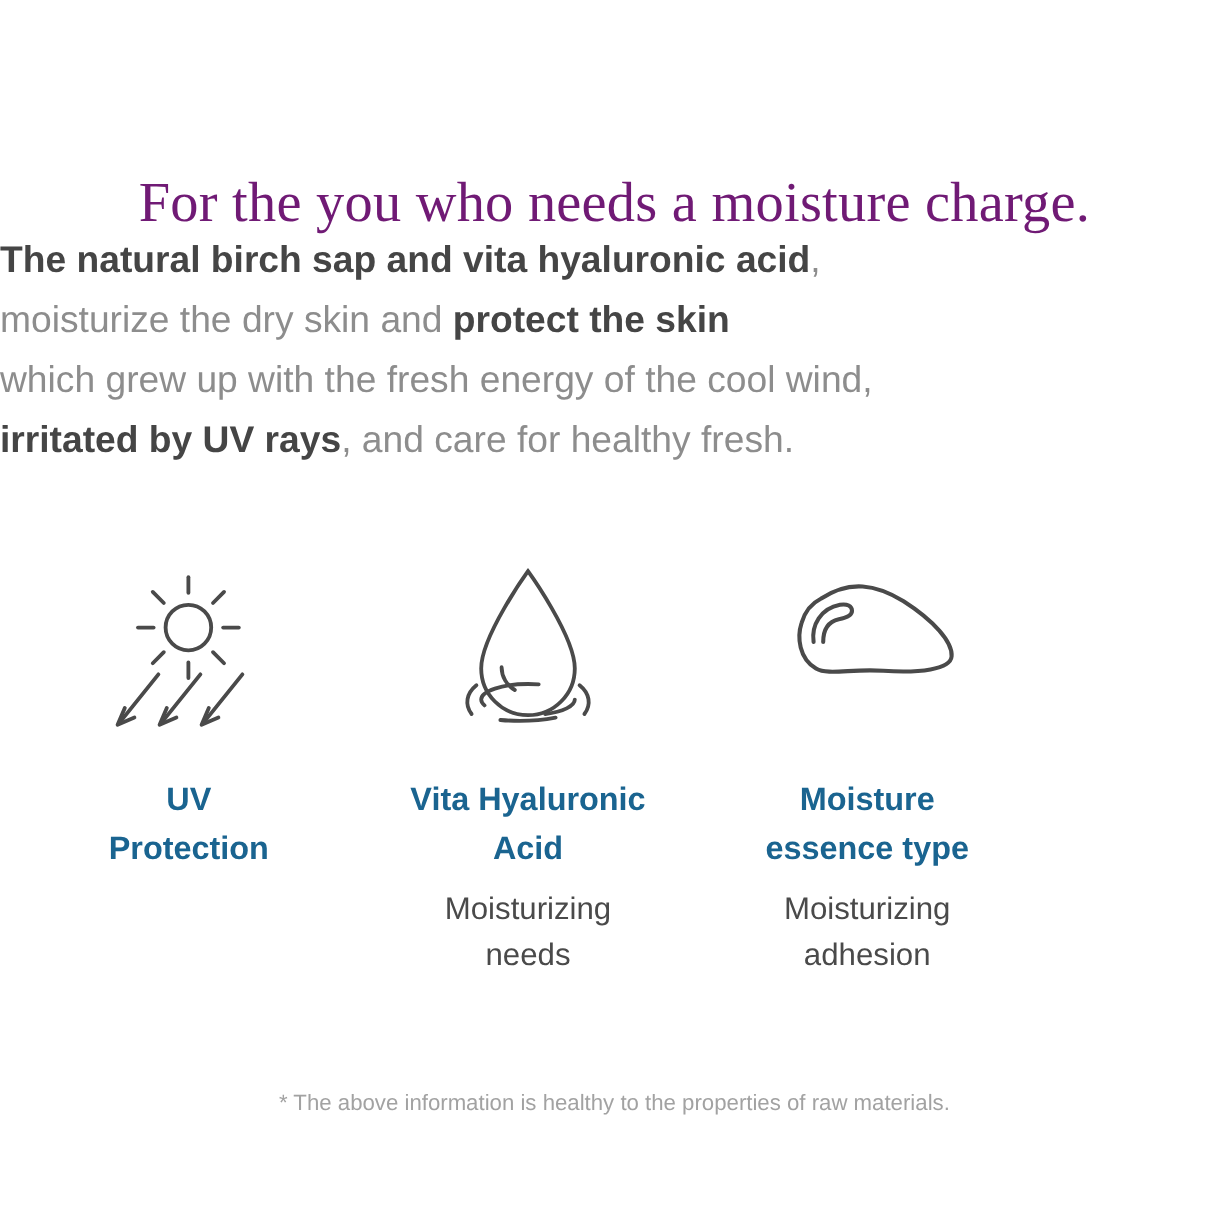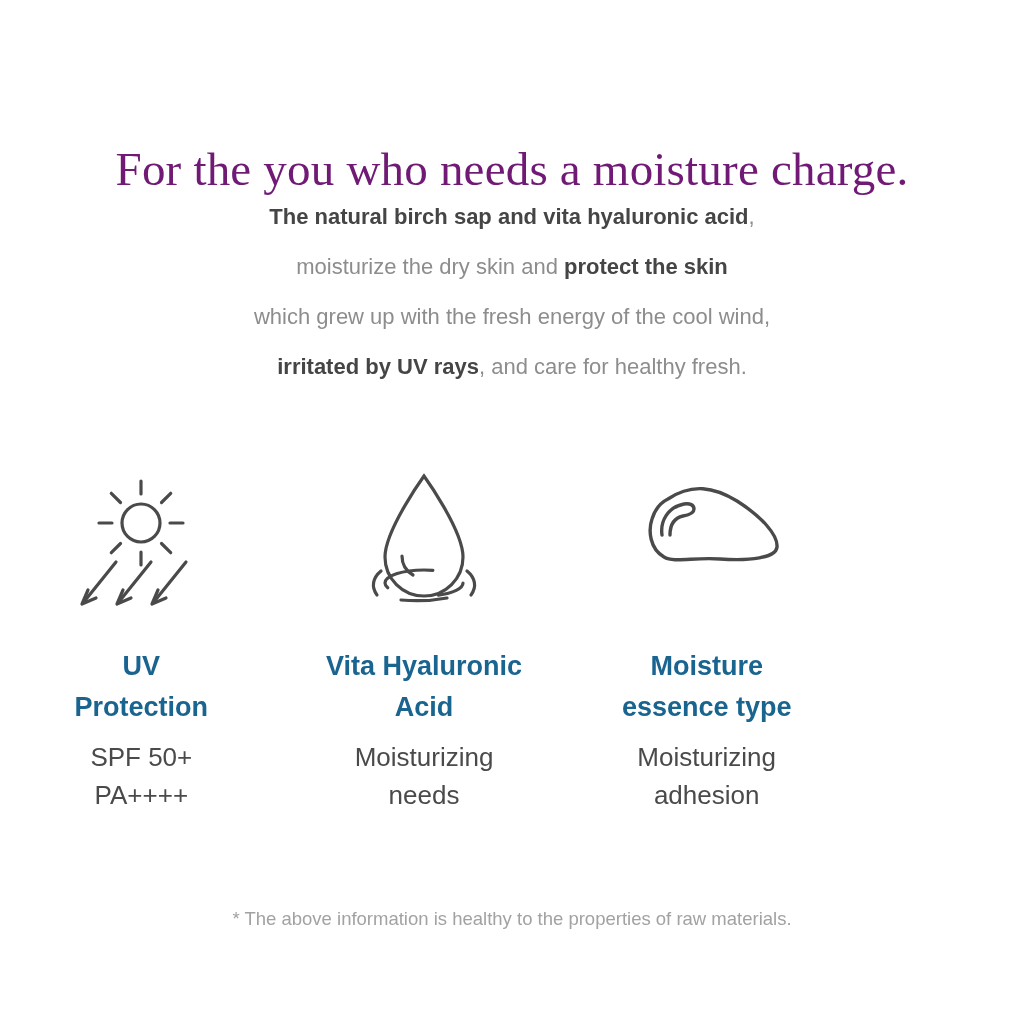--- a/index.html
+++ b/index.html
@@ -38,22 +38,22 @@
     letter-spacing: 0.2px;
     white-space: nowrap;
   }
 
   
   .body-copy {
     position: absolute;
     top: 192px;
     left: 0;
     width: 1024px;
-    text-align: center;
-    font-size: 22px;
+    text-align: left;
+    font-size: 31px;
     line-height: 50px;
     color: #8d8d8d;
     font-weight: 400;
   }
   .body-copy .line {
     display: block;
     white-space: nowrap;
   }
   .body-copy b,
   .body-copy .strong {
@@ -64,20 +64,21 @@
   
   .features {
     position: absolute;
     top: 452px;
     left: 0;
     width: 848px;
     display: flex;
     flex-direction: row;
     align-items: flex-start;
     justify-content: center;
+    padding-left: 16px;
   }
   .feature {
     width: 296px;
     display: flex;
     flex-direction: column;
     align-items: center;
     text-align: center;
   }
   .feature-icon {
     height: 170px;
@@ -161,24 +162,20 @@
           <g>
             <line x1="120" y1="105" x2="87" y2="146"></line>
             <polyline points="100,141 86,147 92,133" fill="none" stroke-linejoin="round"></polyline>
           </g>
         </svg>
       </div>
       <div class="feature-title">
         <span>UV</span><br>
         <span>Protection</span>
       </div>
-      <div class="feature-desc">
-        <span class="dline">SPF 50+</span>
-        <span class="dline">PA++++</span>
-      </div>
     </div>
 
     <div class="feature">
       <div class="feature-icon">
         <svg width="150" height="160" viewBox="0 0 150 160" fill="none" stroke="#4a4a4a" stroke-width="3.2" stroke-linecap="round">
 
           <path d="M75 19
                    C 75 19, 36 73, 36 100
                    a 39 39 0 0 0 78 0
                    C 114 73, 75 19, 75 19 Z"></path>

